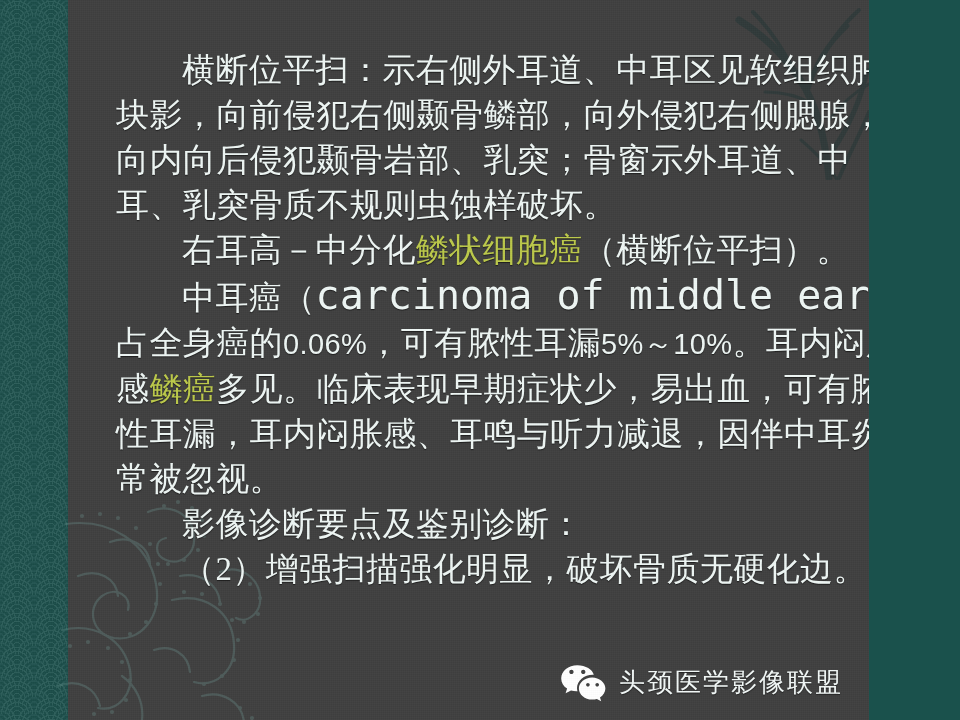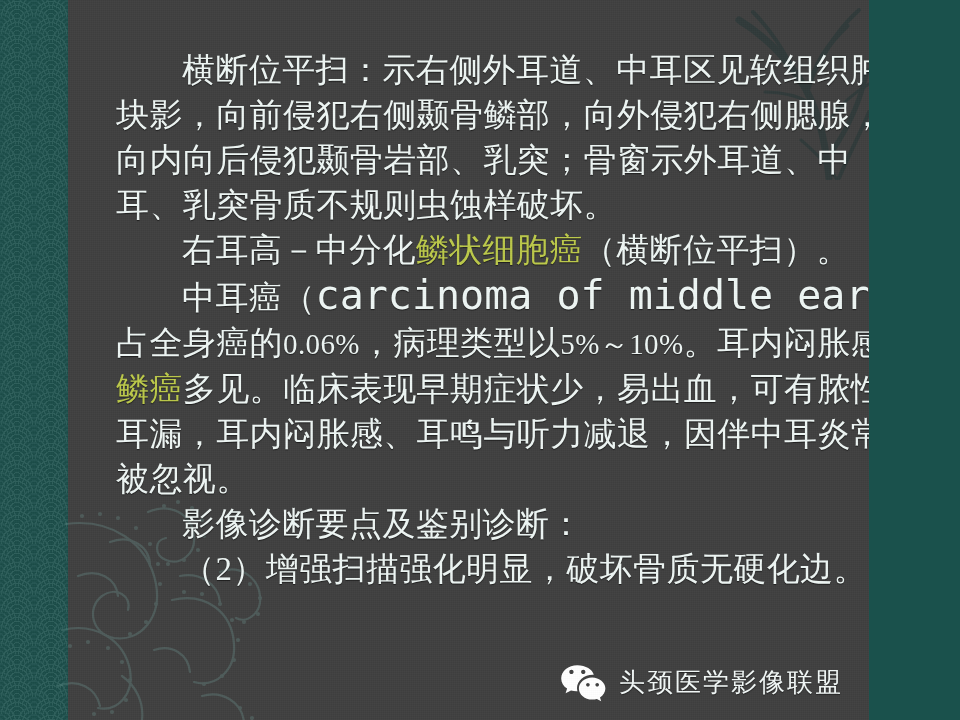--- a/index.html
+++ b/index.html
@@ -77,21 +77,21 @@
     text-shadow:0 1px 1px rgba(0,0,0,.55);
   }
   .copy p{margin:0;}
   .indent{ text-indent:2em; }
   .mono{
     font-family:"DejaVu Sans Mono","Liberation Mono",monospace;
     font-size:40px;
     letter-spacing:0;
   }
   .num{
-    font-family:Liberation Serif, serif;
+    font-family:Liberation Sans, sans-serif;
     font-size:29px;
   }
   .hl{ color:#bcc94a; }
 
   
   .footer{
     position:absolute;
     right:26px;bottom:18px;
     display:flex;align-items:center;gap:12px;text-align:center;
   }
@@ -188,21 +188,21 @@
         <circle cx="192" cy="142" r="2.1"></circle>
     </g>
   </svg>
 
   <div class="copy">
 
     <p class="indent">横断位平扫：示右侧外耳道、中耳区见软组织肿块影，向前侵犯右侧颞骨鳞部，向外侵犯右侧腮腺，向内向后侵犯颞骨岩部、乳突；骨窗示外耳道、中耳、乳突骨质不规则虫蚀样破坏。</p>
 
     <p class="indent"><span>右耳高－中分化</span><span class="hl">鳞状细胞癌</span><span>（横断位平扫）。</span></p>
 
-    <p class="indent"><span>中耳癌（</span><span class="mono">carcinoma of middle ear</span><span>）占全身癌的</span><span class="num">0.06%</span><span>，病理类型以</span><span class="num">5%～10%</span><span>。耳内闷胀感</span><span class="hl">鳞癌</span><span>多见。临床表现早期症状少，易出血，可有脓性耳漏，耳内闷胀感、耳鸣与听力减退，因伴中耳炎常被忽视。</span></p>
+    <p class="indent"><span>中耳癌（</span><span class="mono">carcinoma of middle ear</span><span>）占全身癌的</span><span class="num">0.06%</span><span>，可有脓性耳漏</span><span class="num">5%～10%</span><span>。耳内闷胀感</span><span class="hl">鳞癌</span><span>多见。临床表现早期症状少，易出血，可有脓性耳漏，耳内闷胀感、耳鸣与听力减退，因伴中耳炎常被忽视。</span></p>
 
     <p class="indent">影像诊断要点及鉴别诊断：</p>
 
 
     <p class="indent"><span>（2）</span><span>增强扫描强化明显，破坏骨质无硬化边。</span></p>
 
   </div>
 
   <div class="footer">
     <svg class="wechat" viewBox="0 0 48 40">

